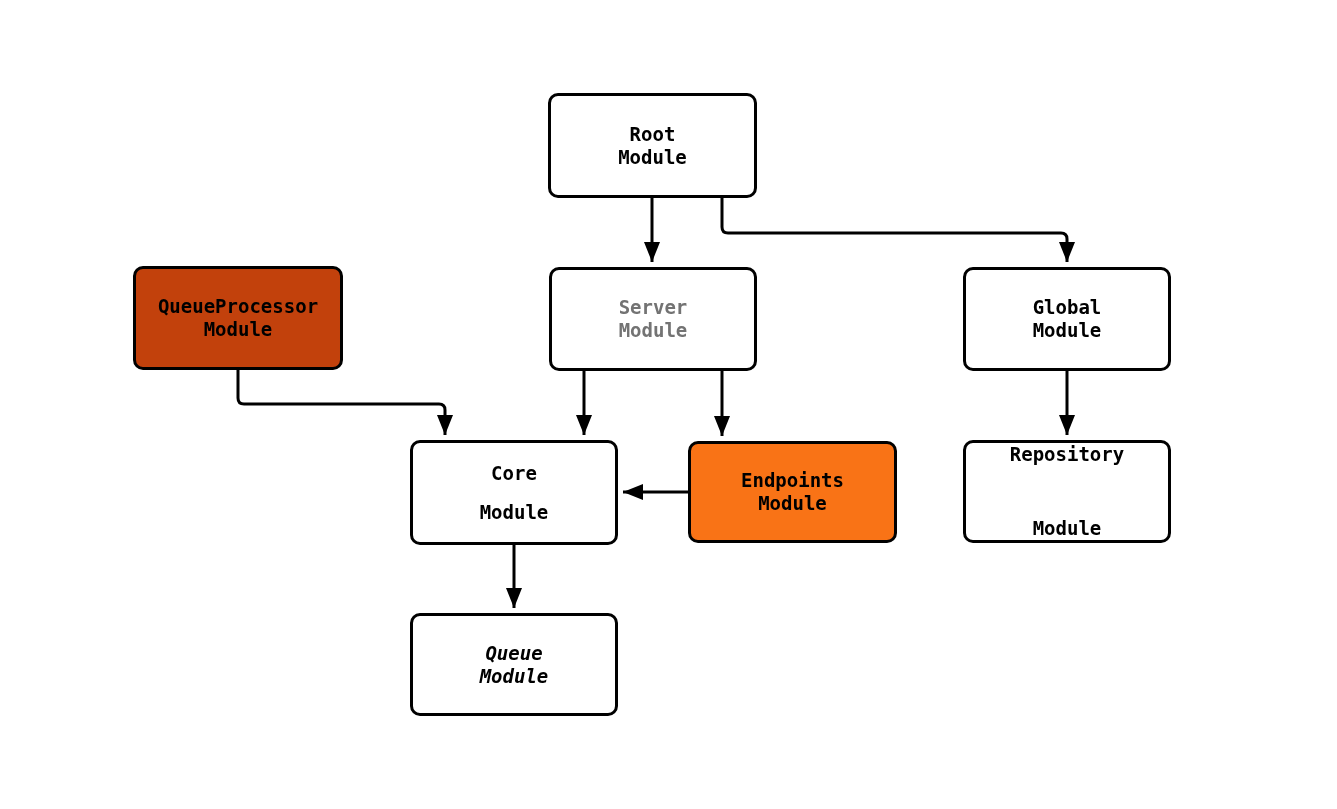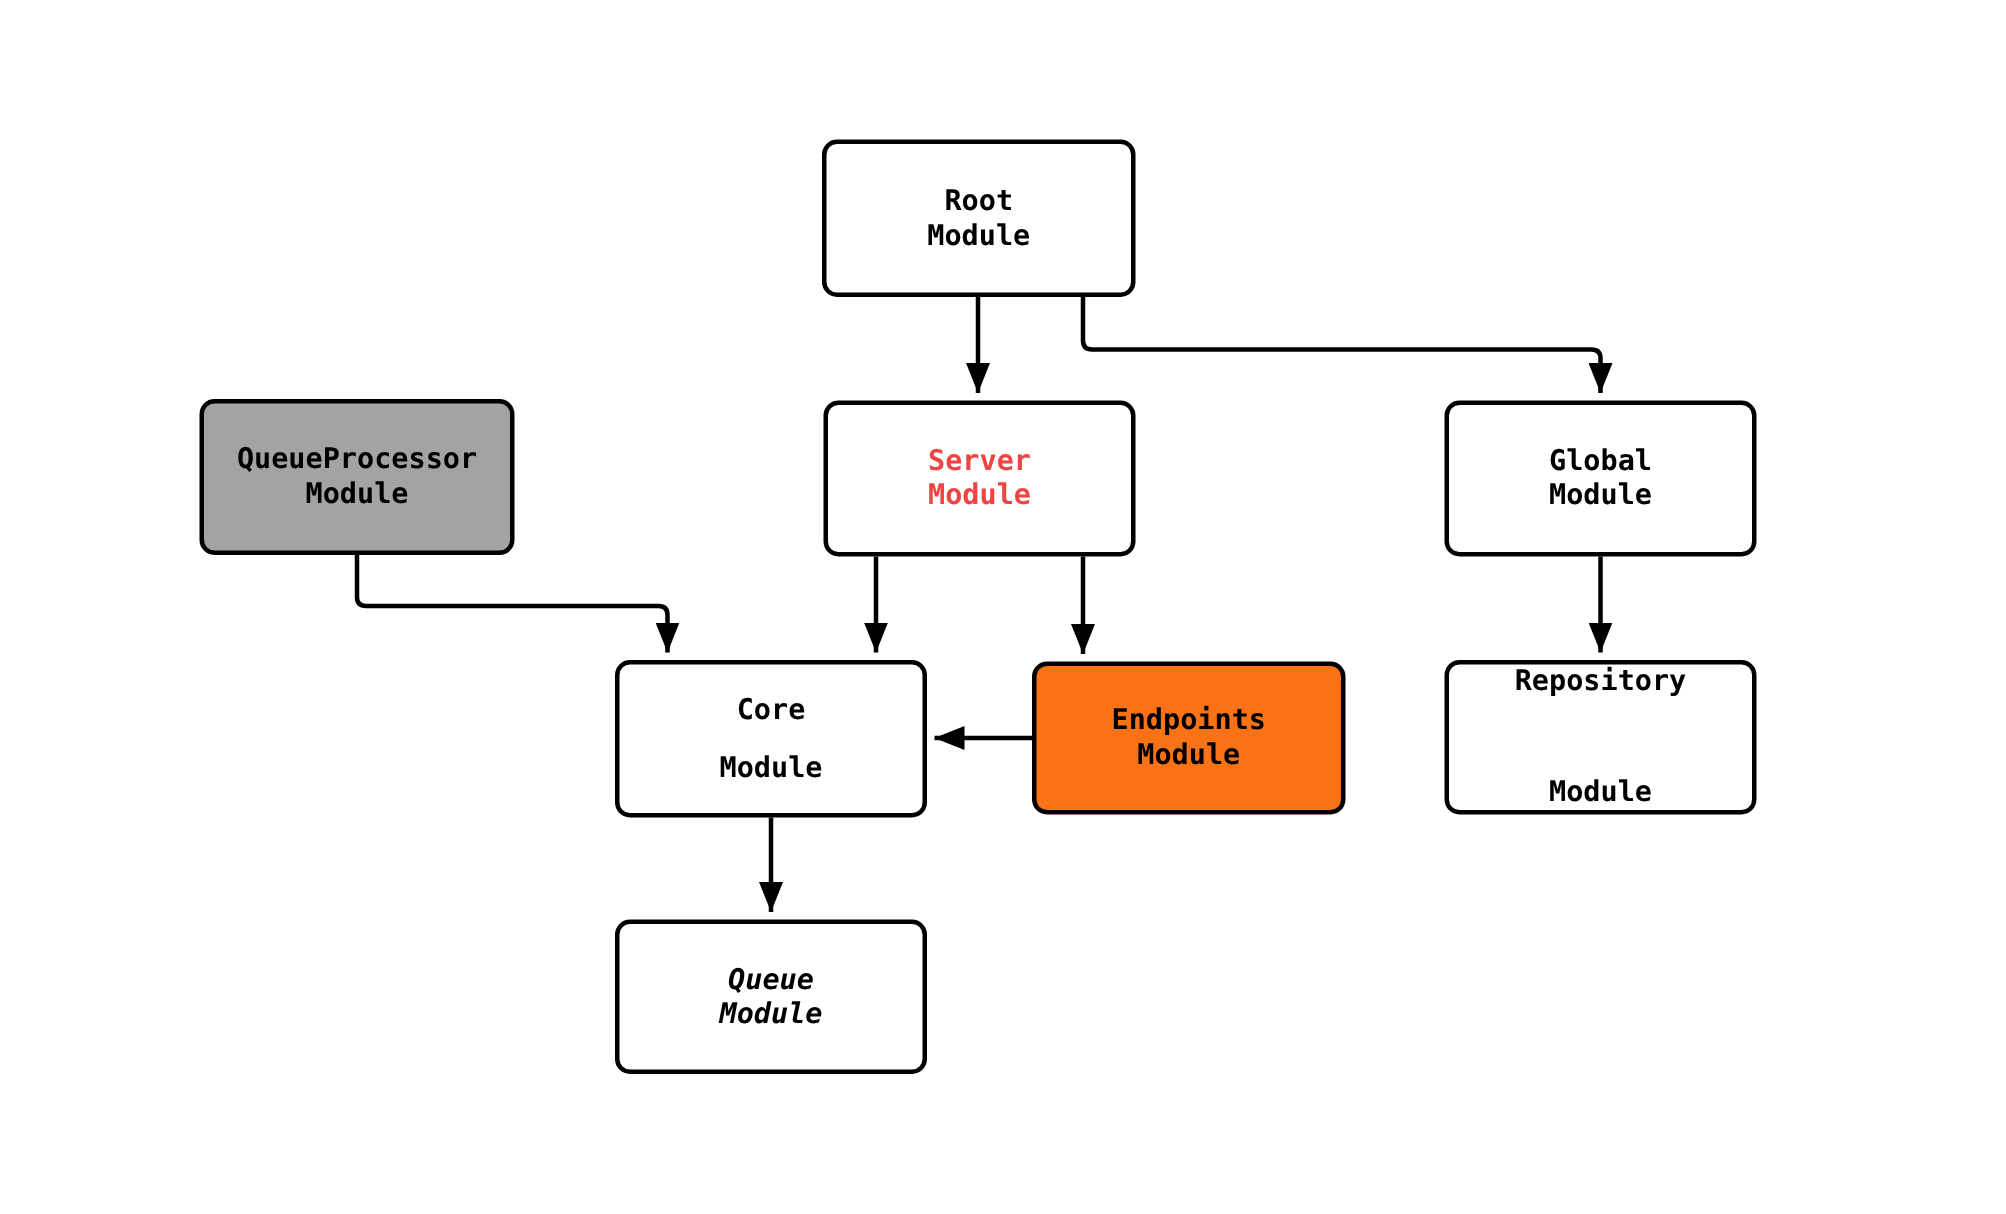--- a/index.html
+++ b/index.html
@@ -65,25 +65,25 @@
         <path class="edge-path" d="M688,492 L623,492" stroke="#000000" marker-end="url(#arrowhead)"></path>
         <path class="edge-path" d="M1067,371 L1067,435" stroke="#000000" marker-end="url(#arrowhead)"></path>
         <path class="edge-path" d="M514,545 L514,608" stroke="#000000" marker-end="url(#arrowhead)"></path>
       </g>
   </svg>
   <div id="node-layer">
       <div class="node" style="left: 548px; top: 93px; width: 209px; height: 105px; background: rgb(255, 255, 255); border-color: rgb(0, 0, 0); color: rgb(0, 0, 0);">
         <span>Root</span>
         <span>Module</span>
       </div>
-      <div class="node" style="left: 133px; top: 266px; width: 210px; height: 104px; background: #a3a3a3; border-color: rgb(0, 0, 0); color: rgb(0, 0, 0);">
+      <div class="node" style="left: 133px; top: 266px; width: 210px; height: 104px; background: #c2410c; border-color: rgb(0, 0, 0); color: rgb(0, 0, 0);">
         <span>QueueProcessor</span>
         <span>Module</span>
       </div>
-      <div class="node" style="left: 549px; top: 267px; width: 208px; height: 104px; background: rgb(255, 255, 255); border-color: rgb(0, 0, 0); color: #ef4444;">
+      <div class="node" style="left: 549px; top: 267px; width: 208px; height: 104px; background: rgb(255, 255, 255); border-color: rgb(0, 0, 0); color: #737373;">
         <span>Server</span>
         <span>Module</span>
       </div>
       <div class="node" style="left: 963px; top: 267px; width: 208px; height: 104px; background: rgb(255, 255, 255); border-color: rgb(0, 0, 0); color: rgb(0, 0, 0);">
         <span>Global</span>
         <span>Module</span>
       </div>
       <div class="node" style="left: 410px; top: 440px; width: 208px; height: 105px; background: rgb(255, 255, 255); border-color: rgb(0, 0, 0); color: rgb(0, 0, 0); gap: 16px;">
         <span>Core</span>
         <span>Module</span>

